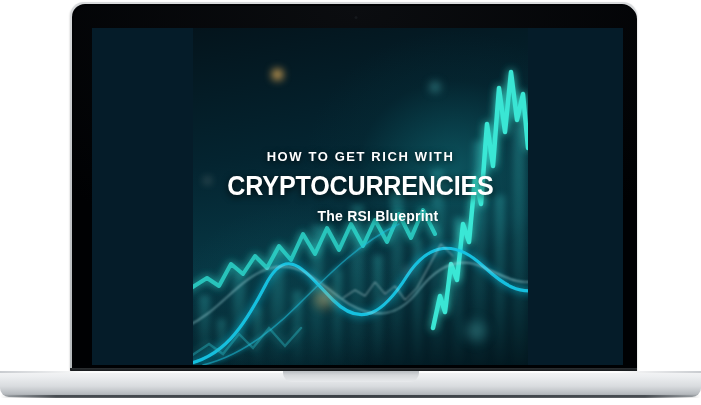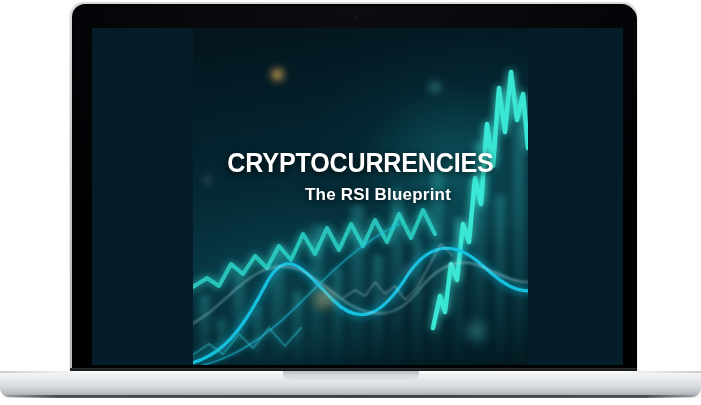--- a/index.html
+++ b/index.html
@@ -67,21 +67,21 @@
     text-shadow:0 1px 6px rgba(0,0,0,.75);
     line-height:1;margin:0 0 10px 0;
   }
   .headline{
     color:#ffffff;font-size:27px;font-weight:bold;letter-spacing:-0.2px;
     line-height:1;margin:0 0 9px 0;
     transform:scaleX(.93);
     text-shadow:0 2px 8px rgba(0,0,0,.8);
   }
   .subline{
-    color:#ffffff;font-size:17px;font-weight:600;letter-spacing:.2px;
+    color:#ffffff;font-size:14px;font-weight:600;letter-spacing:.2px;
     line-height:1;margin:8px;
     text-shadow:0 1px 6px rgba(0,0,0,.75);
     padding-left:35px;
   }
 
   
   .base{
     position:absolute;left:0;top:371px;width:701px;height:26px;
     background:linear-gradient(180deg,#f4f5f6 0%,#eceef0 22%,#d9dcdf 58%,#b9bdc1 86%,#9aa0a4 100%);
     border-radius:3px 3px 9px 9px;
@@ -192,20 +192,21 @@
 
             <div class="bokeh" style="left:79px;top:41px;width:11px;height:11px;background:radial-gradient(circle,#ffe9b0 0%,#e8a33c 55%,rgba(180,120,30,0) 100%);"></div>
             <div class="bokeh" style="left:235px;top:52px;width:14px;height:14px;background:radial-gradient(circle,rgba(120,240,235,.65) 0%,rgba(40,160,170,.15) 60%,rgba(0,0,0,0) 100%);"></div>
             <div class="bokeh" style="left:118px;top:258px;width:26px;height:26px;background:radial-gradient(circle,rgba(255,205,130,.55) 0%,rgba(200,140,60,.18) 55%,rgba(0,0,0,0) 100%);"></div>
             <div class="bokeh" style="left:268px;top:288px;width:30px;height:30px;background:radial-gradient(circle,rgba(110,230,230,.35) 0%,rgba(30,140,150,.12) 60%,rgba(0,0,0,0) 100%);"></div>
             <div class="bokeh" style="left:12px;top:150px;width:5px;height:5px;background:radial-gradient(circle,#fff6e0 0%,rgba(230,180,110,0) 100%);"></div>
             <div class="bokeh" style="left:212px;top:240px;width:5px;height:5px;background:radial-gradient(circle,#ffd7d0 0%,rgba(220,140,130,0) 100%);"></div>
             <div class="bokeh" style="left:190px;top:268px;width:4px;height:4px;background:radial-gradient(circle,#ffe2db 0%,rgba(220,150,140,0) 100%);"></div>
 
             <div class="titlewrap">
+              <div class="kicker">HOW TO GET RICH WITH</div>
               <div class="headline">CRYPTOCURRENCIES</div>
               <div class="subline">The RSI Blueprint</div>
             </div>
           </div>
 
         </div>
       </div>
     </div>
   </div>
 

